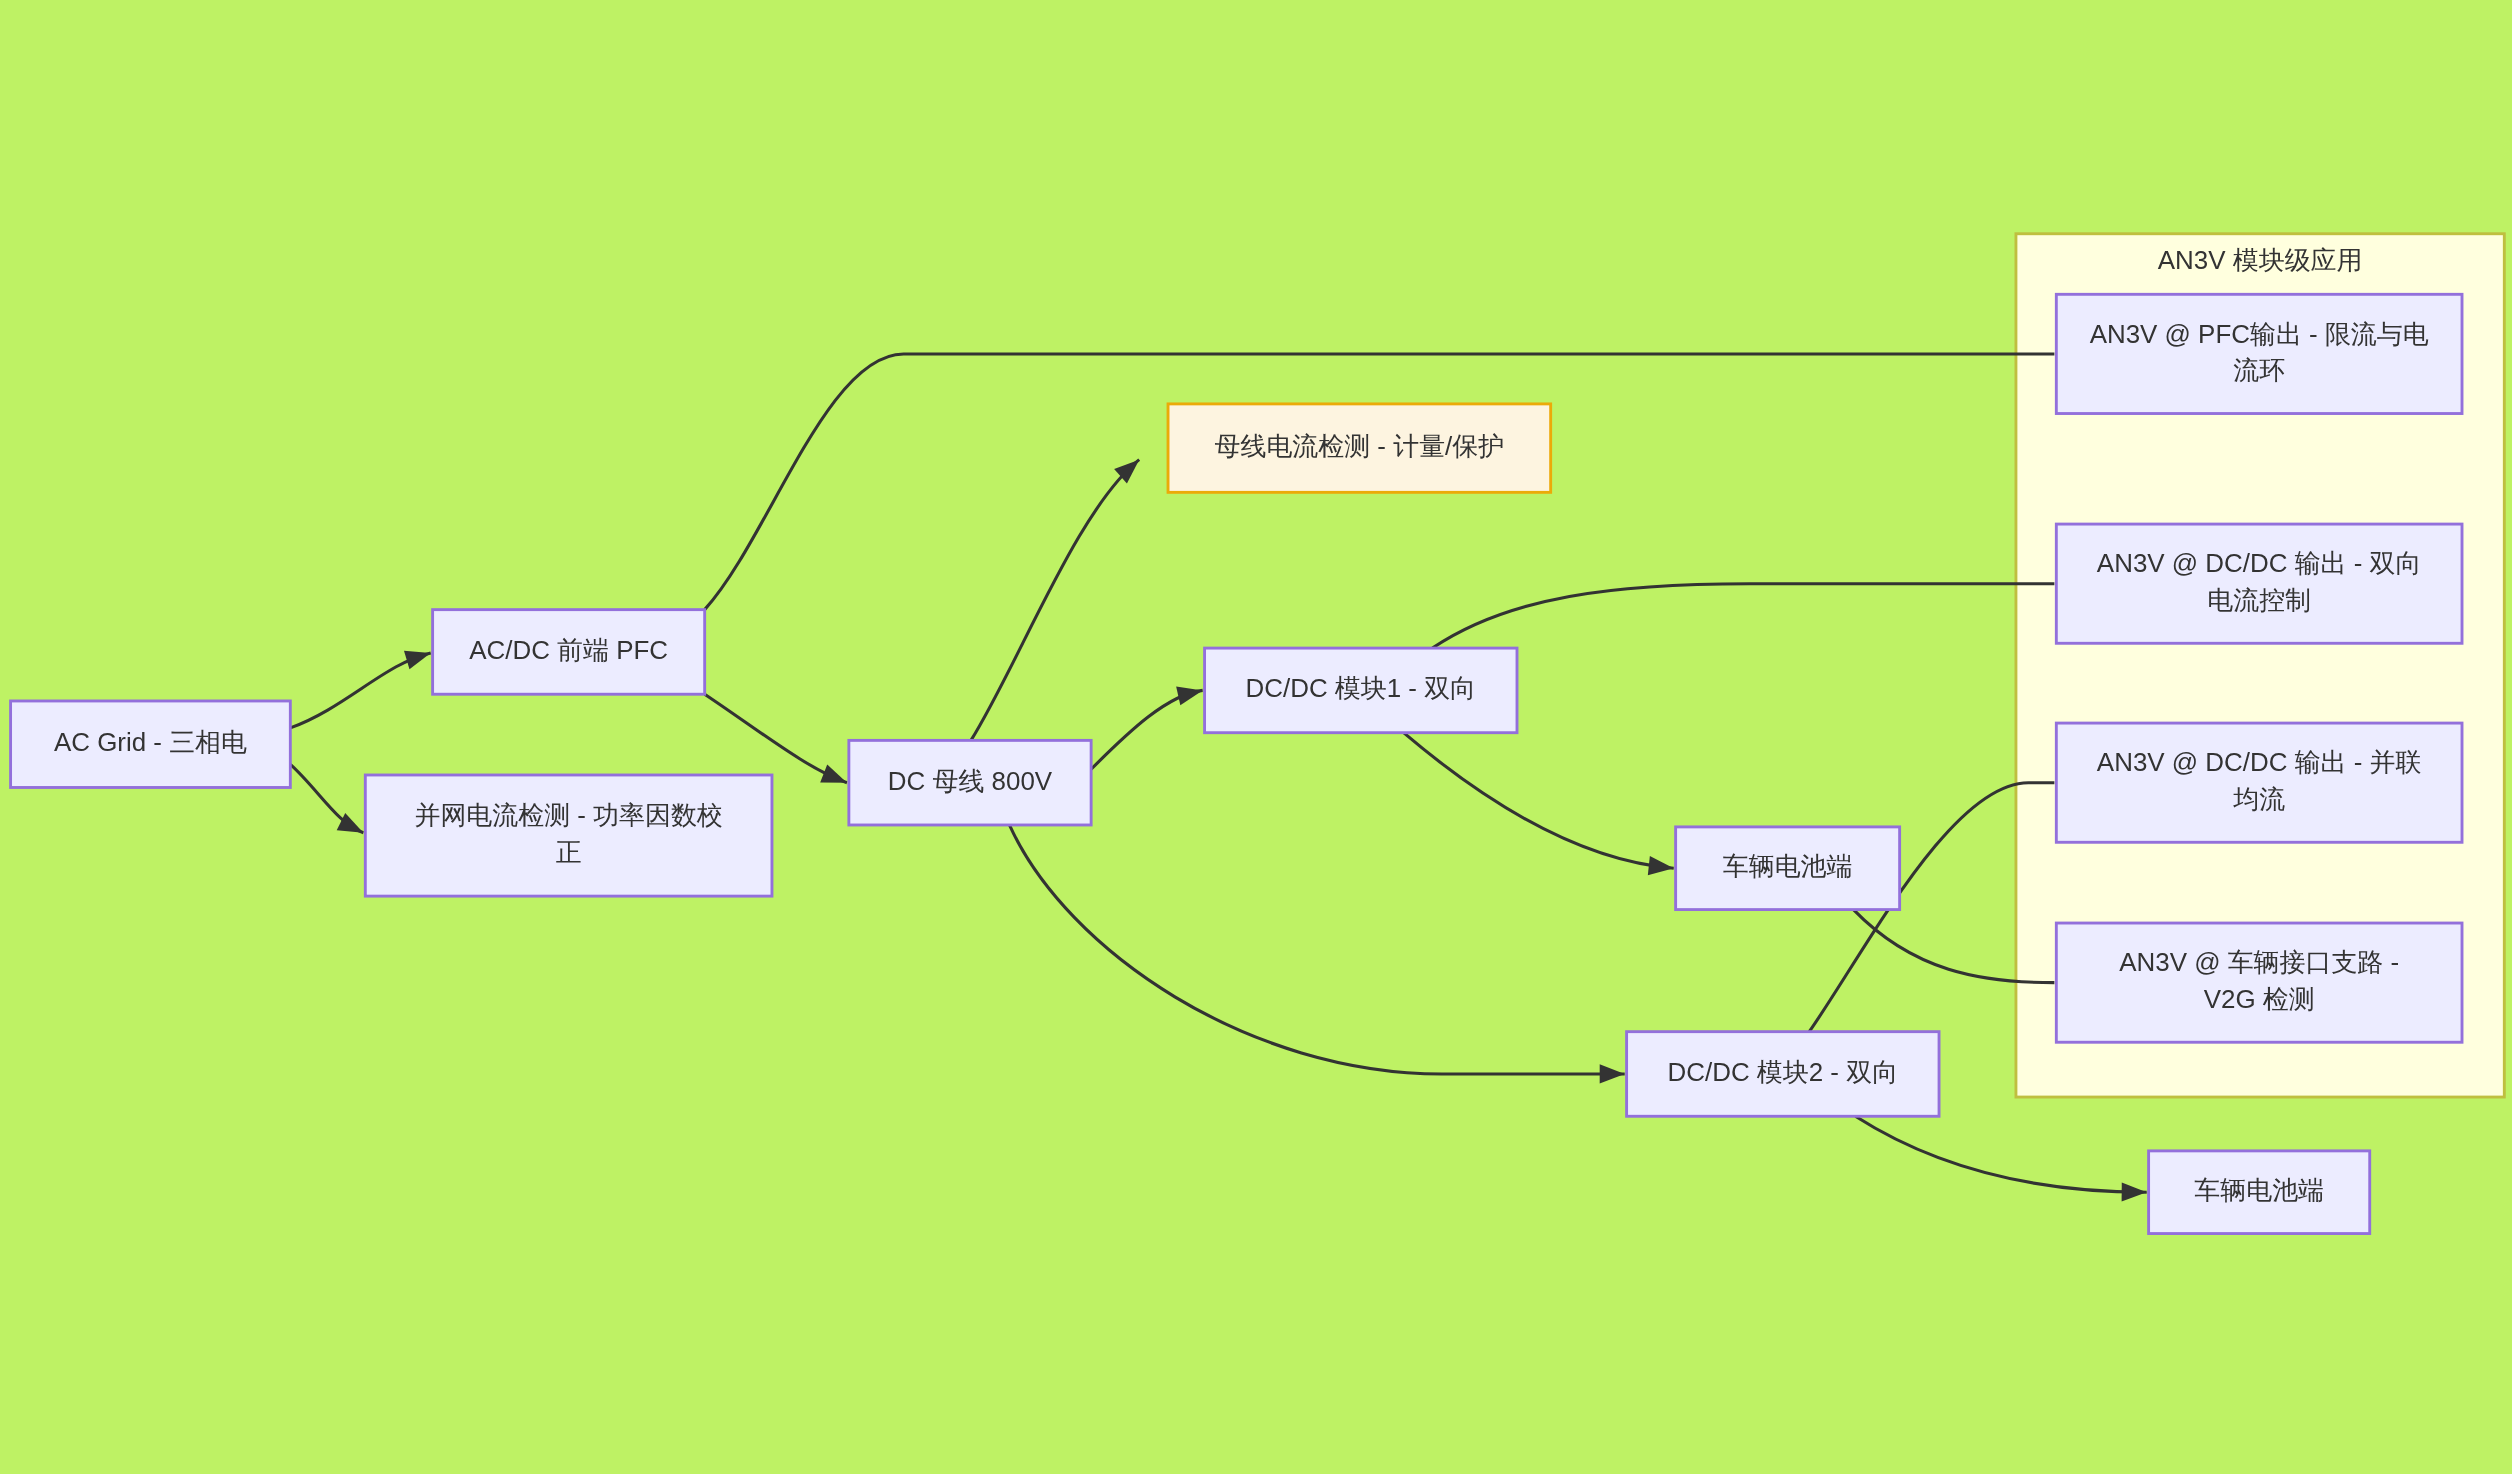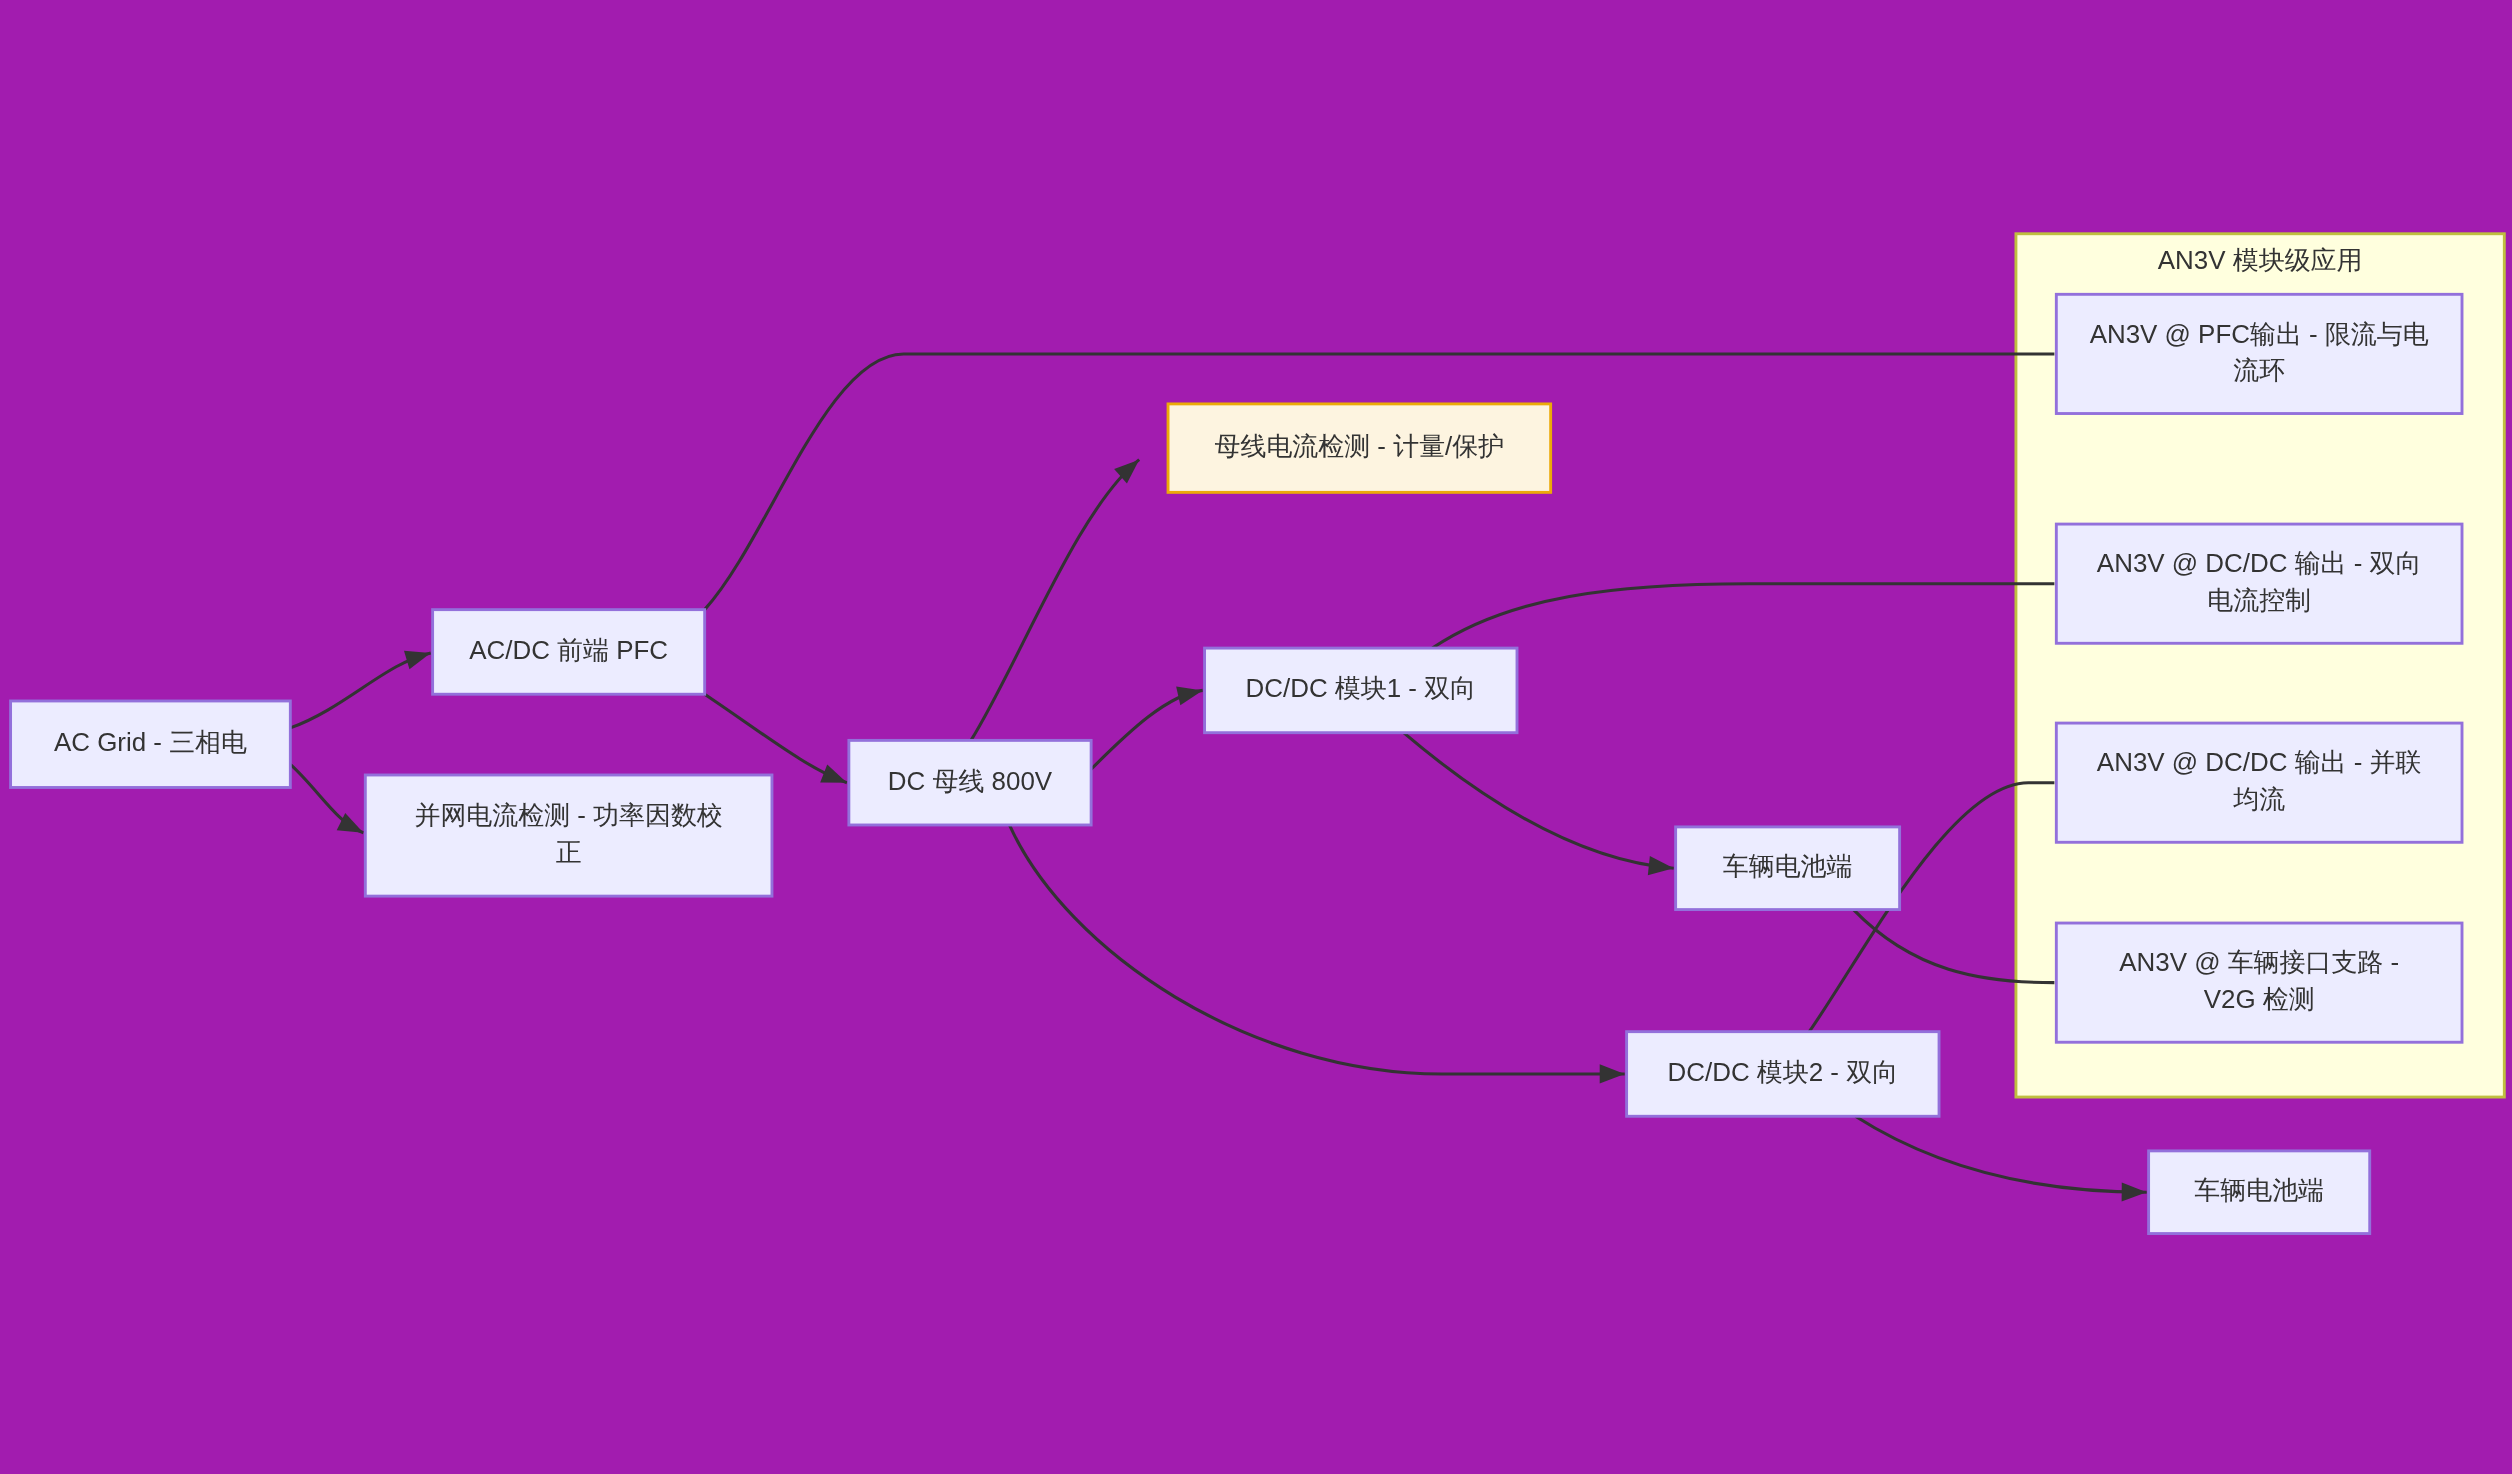--- a/index.html
+++ b/index.html
@@ -7,21 +7,21 @@
     padding: 0;
     background: #ffffff;
   }
   body {
     font-family: "Liberation Sans", "DejaVu Sans", sans-serif;
   }
   #canvas {
     position: relative;
     width: 2512px;
     height: 1475px;
-    background: #a21caf;
+    background: #bef264;
     overflow: hidden;
   }
   svg.flow {
     position: absolute;
     left: 0;
     top: 0;
     width: 2512px;
     height: 1475px;
   }
   .edge-path {

